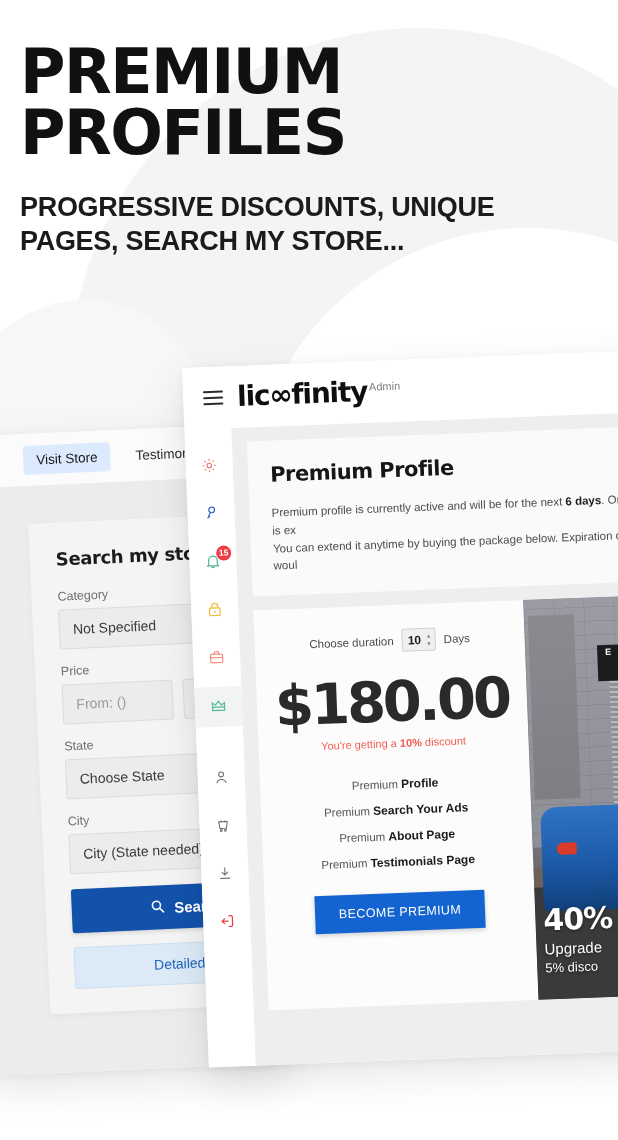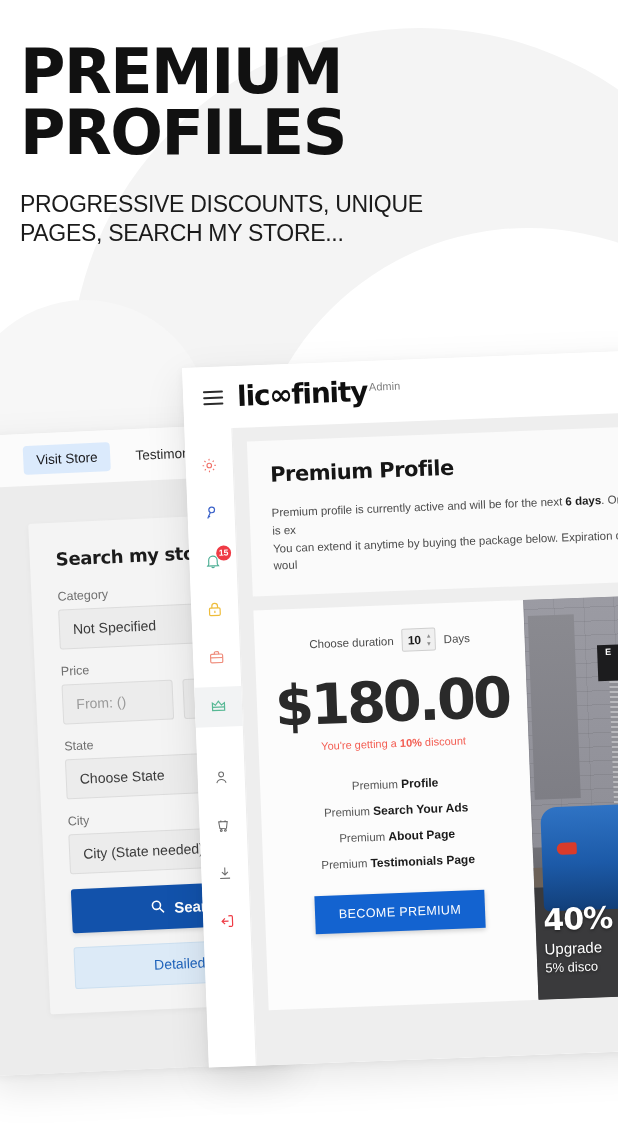--- a/index.html
+++ b/index.html
@@ -56,22 +56,22 @@
     font-weight: bold;
     font-size: 62px;
     line-height: 0.98;
     letter-spacing: -1.5px;
     color: #111111;
     white-space: pre-line;
   }
   .subheadline {
     margin-top: 26px;
     font-family: "Liberation Sans", sans-serif;
-    font-weight: 400;
-    font-size: 23px;
+    font-weight: 700;
+    font-size: 27px;
     line-height: 1.28;
     letter-spacing: -0.3px;
     color: #1b1b1b;
     white-space: pre-line;
   }
 
   
   .card {
     position: absolute;
     background: #ffffff;

